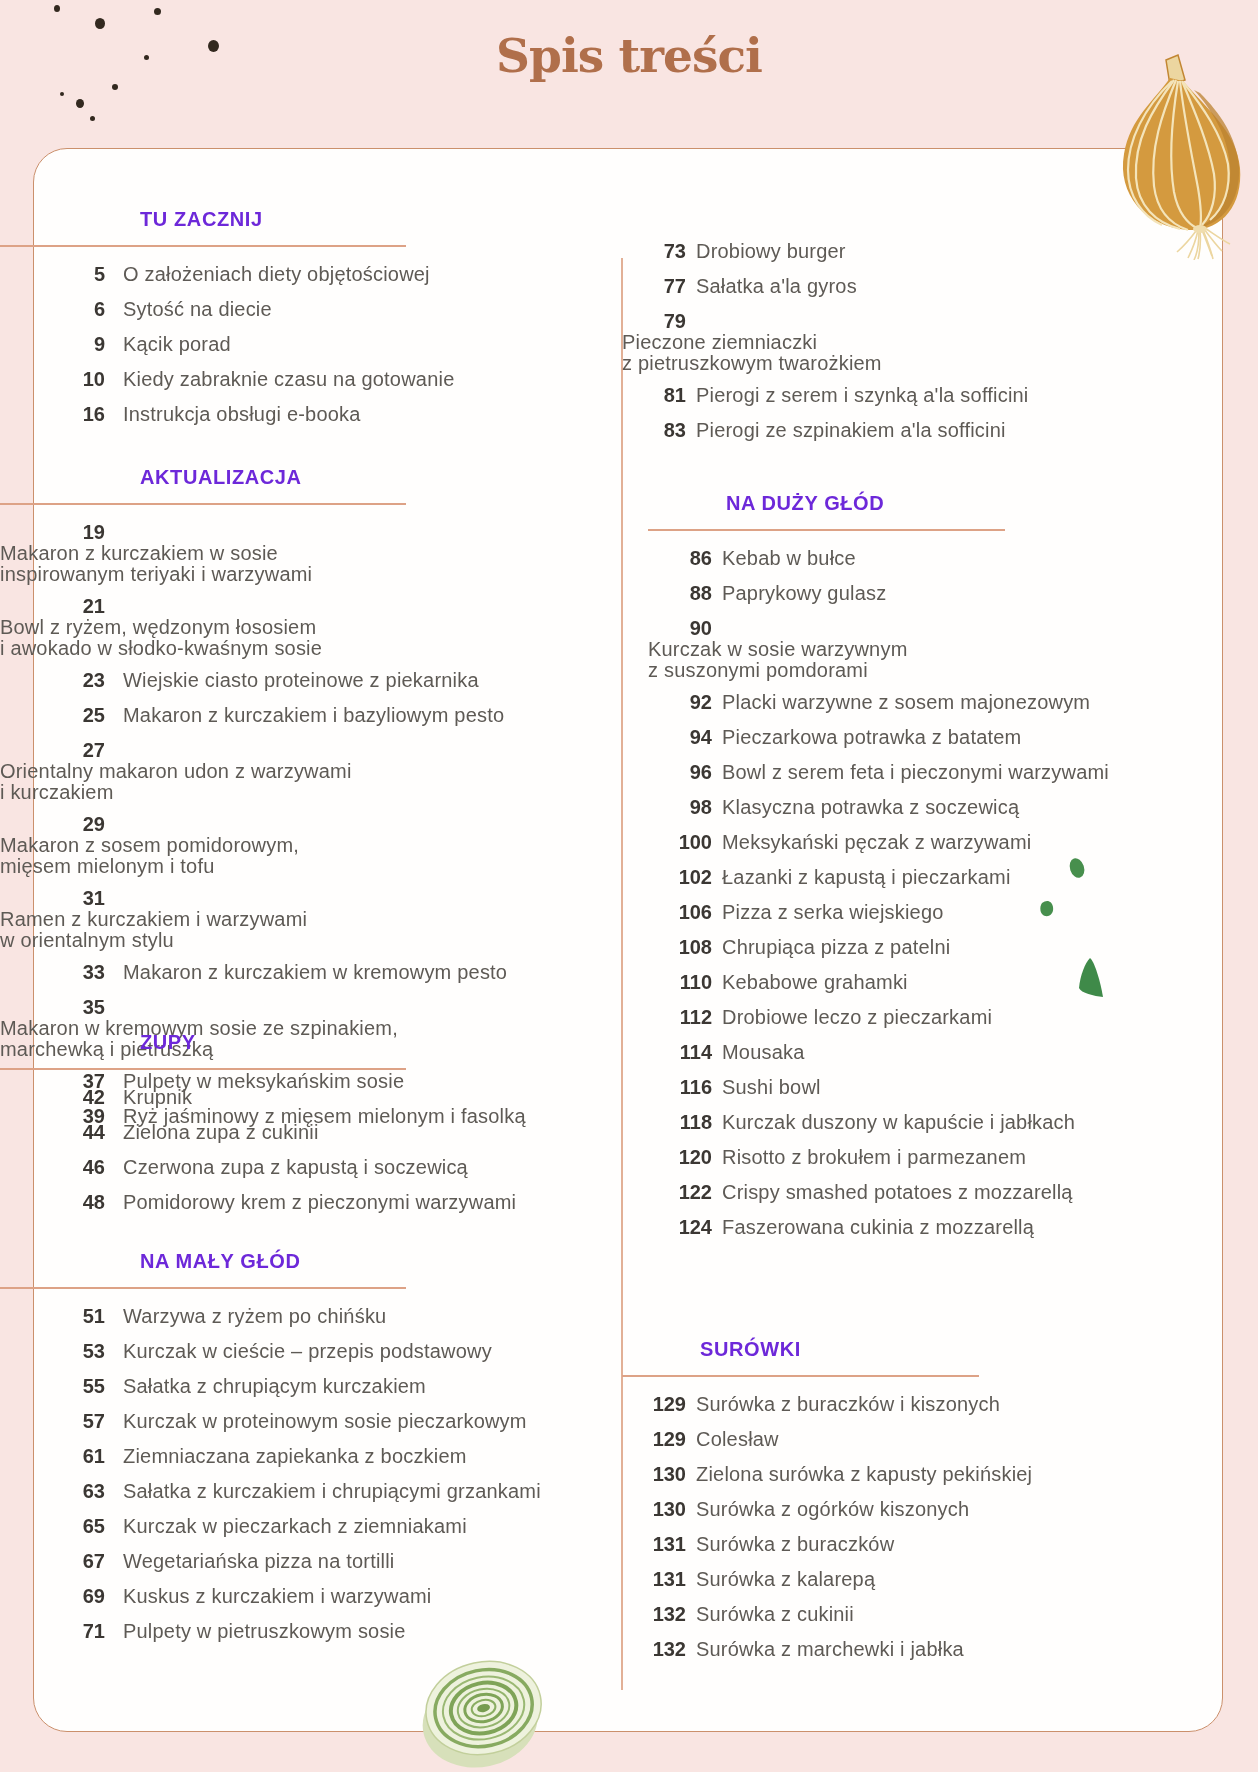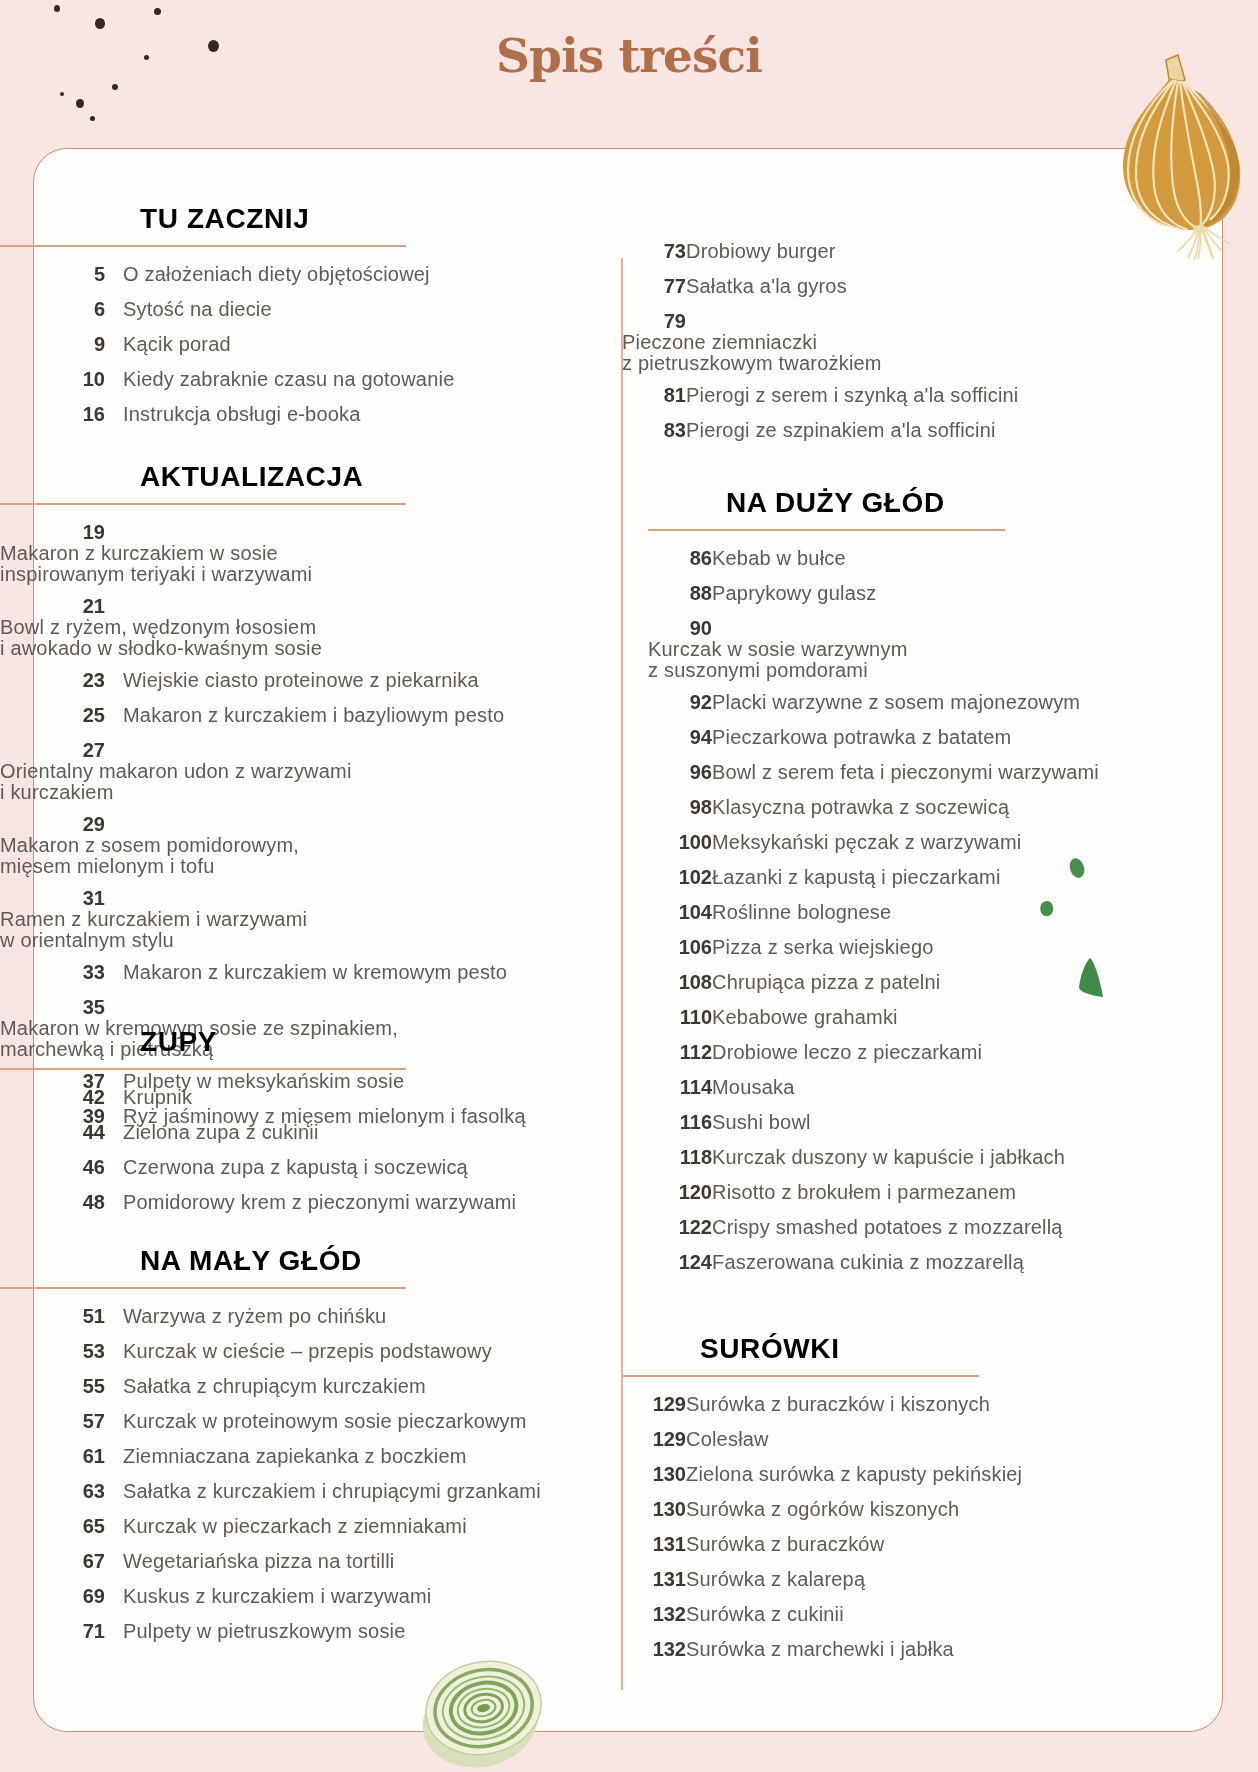--- a/index.html
+++ b/index.html
@@ -21,38 +21,38 @@
   .divider-v{
     position:absolute;left:621px;top:258px;width:2px;height:1432px;
     background:#e2b096;
   }
   .dot{position:absolute;background:#33291f;border-radius:50%;}
   .toc{position:absolute;left:0;top:0;width:1258px;height:1772px;}
   .section{position:absolute;}
   .section.left{left:0;width:622px;}
   .section.right{left:622px;width:600px;}
   .sec-head{
-    font-size:28px;line-height:24px;font-weight:700;color:#000000;
+    font-size:20px;line-height:24px;font-weight:700;color:#6d28d9;
     letter-spacing:0.6px;
   }
   .section.left .sec-head{padding-left:140px;}
   .section.right .sec-head{padding-left:78px;}
   .sec-rule{height:2px;background:#dda286;margin-top:14px;}
   .section.left .sec-rule{width:406px;}
   .section.right .sec-rule{width:357px;}
   .items{margin-top:16px;}
   .section.no-head .items{margin-top:0;}
   .item{display:flex;align-items:flex-start;margin-bottom:13px;}
   .item.two{margin-bottom:10px;flex-direction:column;}
   .item .num{
     flex:none;font-weight:700;color:#3b3733;font-size:20px;line-height:22px;
     text-align:right;
   }
   .section.left .item .num{width:47px;margin-left:58px;margin-right:18px;}
-  .section.right .item .num{width:50px;margin-left:14px;margin-right:0;}
+  .section.right .item .num{width:50px;margin-left:14px;margin-right:10px;}
   .item .label{
     font-size:20px;line-height:22px;color:#5e5a55;white-space:pre-line;
     letter-spacing:0.2px;
   }
   .item.two .label{line-height:21px;}
   .illus{position:absolute;}
 </style>
 </head>
 <body>
 
@@ -285,24 +285,20 @@
     <span class="num">98</span>
     <span class="label">Klasyczna potrawka z soczewicą</span>
   </div>
           <div class="item">
     <span class="num">100</span>
     <span class="label">Meksykański pęczak z warzywami</span>
   </div>
           <div class="item">
     <span class="num">102</span>
     <span class="label">Łazanki z kapustą i pieczarkami</span>
-  </div>
-          <div class="item">
-    <span class="num">104</span>
-    <span class="label">Roślinne bolognese</span>
   </div>
           <div class="item">
     <span class="num">106</span>
     <span class="label">Pizza z serka wiejskiego</span>
   </div>
           <div class="item">
     <span class="num">108</span>
     <span class="label">Chrupiąca pizza z patelni</span>
   </div>
           <div class="item">

